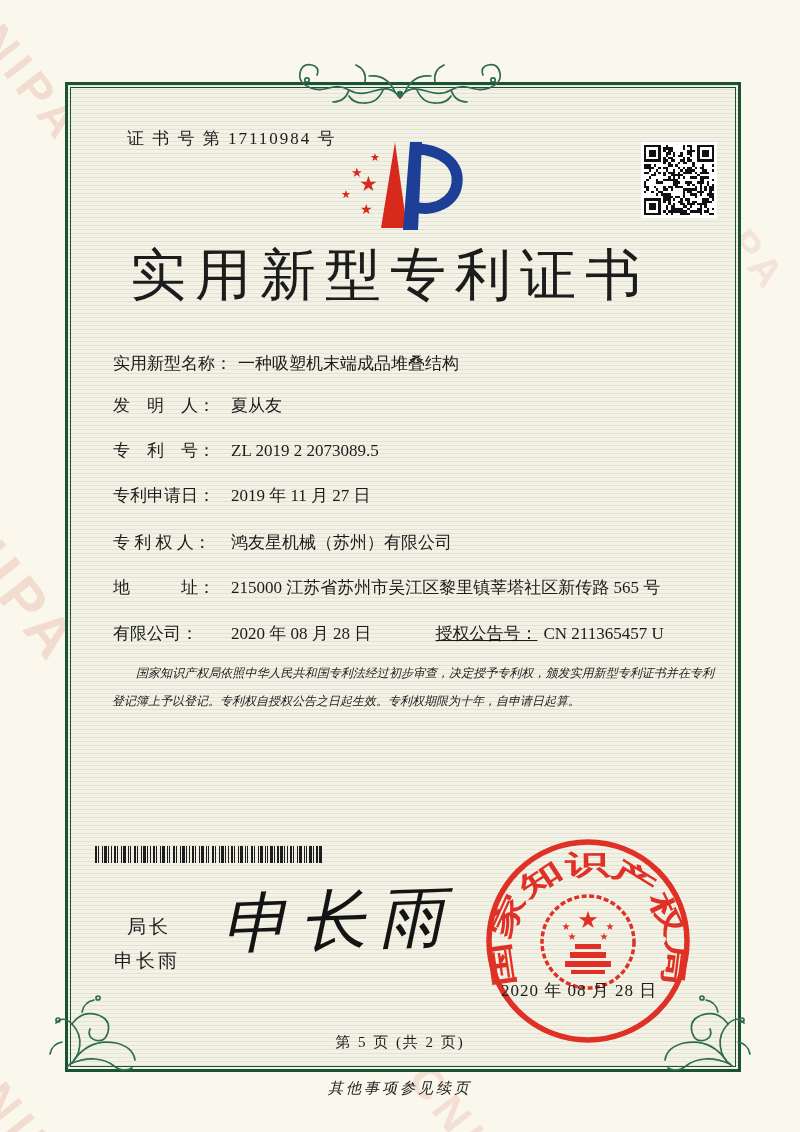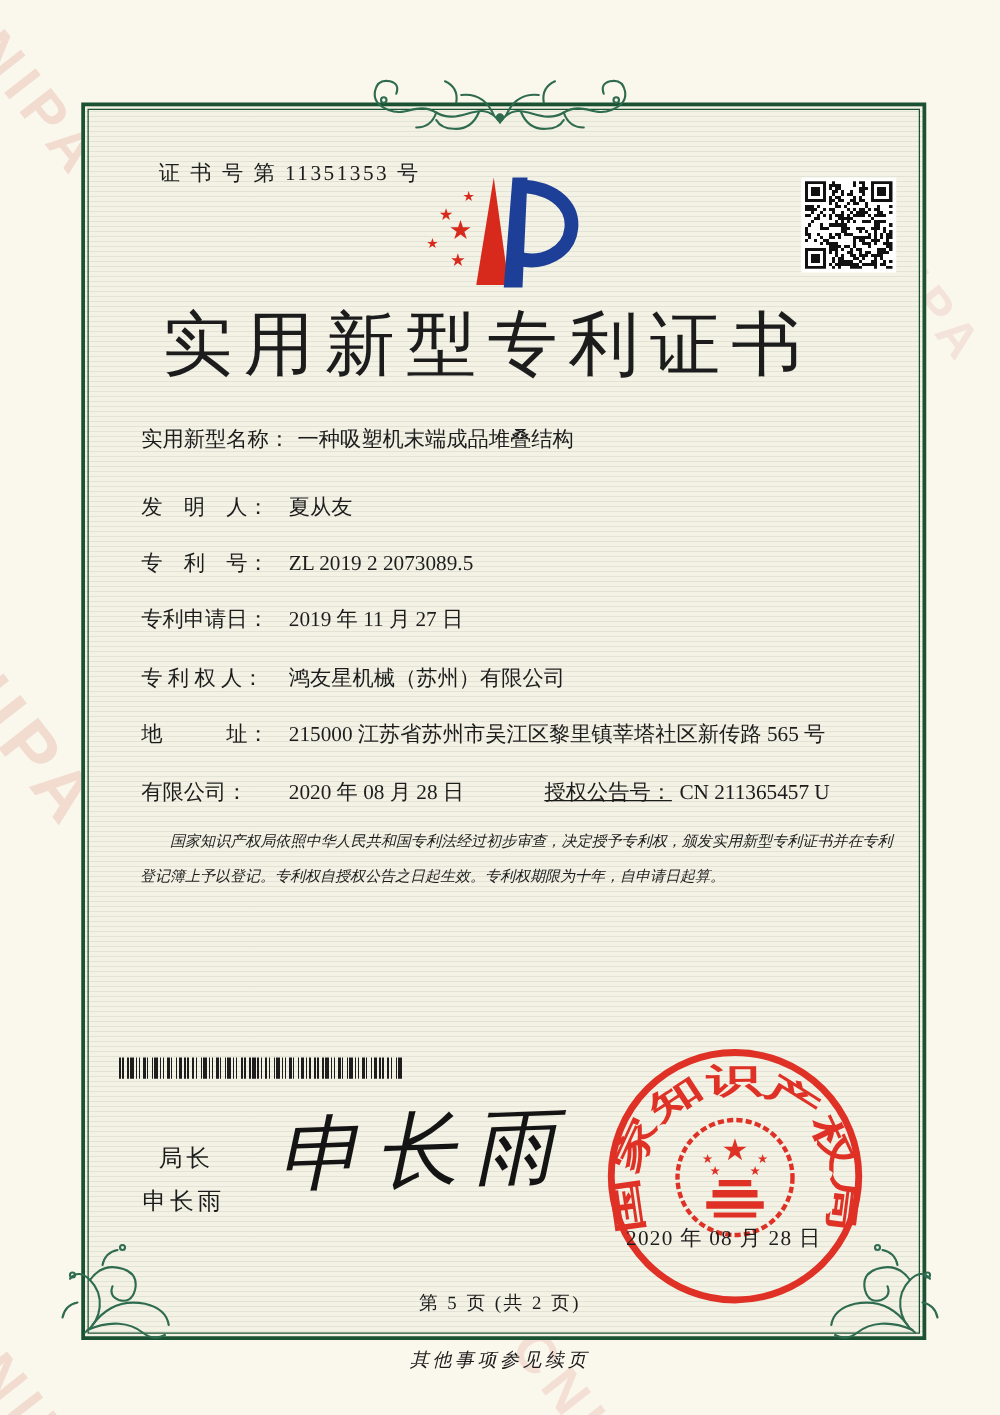--- a/index.html
+++ b/index.html
@@ -124,21 +124,21 @@
     <path d="M24,34 q10,-14 26,-9 q13,4 10,17 q-3,11 -13,8 q-8,-3 -5,-11"></path>
     <path d="M22,74 C40,66 56,68 66,76 q9,7 18,2"></path>
     <path d="M26,70 q16,-22 42,-17 q17,4 19,17"></path>
     <path d="M14,52 q-10,2 -12,12"></path>
     <path d="M34,22 q2,-10 12,-12"></path>
     <circle cx="10" cy="30" r="2"></circle>
     <circle cx="50" cy="8" r="2"></circle>
   </g>
 </svg>
 
-<div class="cert-no">证 书 号 第 11351353 号</div>
+<div class="cert-no">证 书 号 第 17110984 号</div>
 
 <svg class="qr" viewBox="0 0 29 29" shape-rendering="crispEdges">
   <g fill="#111">
     <path d="M0,0h7v7h-7z"></path>
       <path d="M22,0h7v7h-7z"></path>
       <path d="M0,22h7v7h-7z"></path>
   </g>
   <g fill="#fff">
     <rect x="1" y="1" width="5" height="5"></rect>
       <rect x="23" y="1" width="5" height="5"></rect>
@@ -455,21 +455,21 @@
   <span class="star" style="left:45px;top:86px;font-size:14px;">★</span>
   <svg width="170" height="122" viewBox="0 0 170 122">
     <polygon points="80,26 66,112 92,112" fill="#d8291d"></polygon>
     <polygon points="95,26 107,26 103,114 88,114" fill="#1e3f97"></polygon>
     <path d="M101,33 C130,34 144,50 142,67 C140,86 119,96 100,91" stroke="#1e3f97" stroke-width="11" fill="none" stroke-linecap="round"></path>
   </svg>
 </div>
 
 <div class="title">实用新型专利证书</div>
 
-<div class="row" style="top:340px;">
+<div class="row" style="top:352px;">
   <span class="lbl">实用新型名称：</span><span class="val">一种吸塑机末端成品堆叠结构</span>
 </div>
 <div class="row" style="top:394px;">
   <span class="lbl">发　明　人：</span><span class="val">夏从友</span>
 </div>
 <div class="row" style="top:439px;">
   <span class="lbl">专　利　号：</span><span class="val">ZL 2019 2 2073089.5</span>
 </div>
 <div class="row" style="top:484px;">
   <span class="lbl">专利申请日：</span><span class="val">2019 年 11 月 27 日</span>

